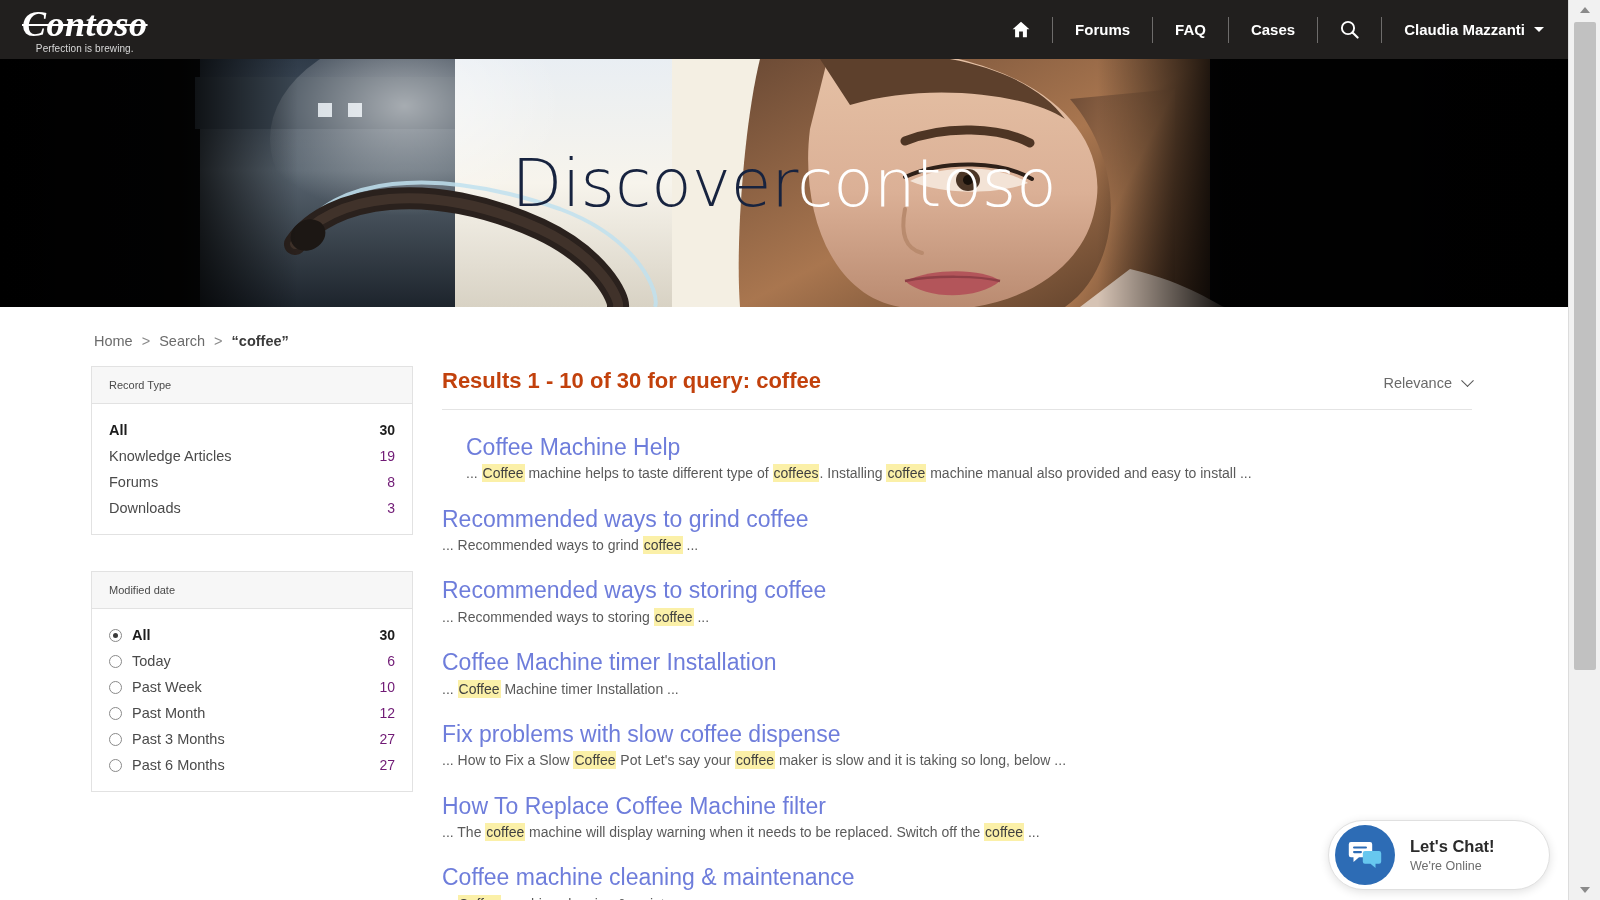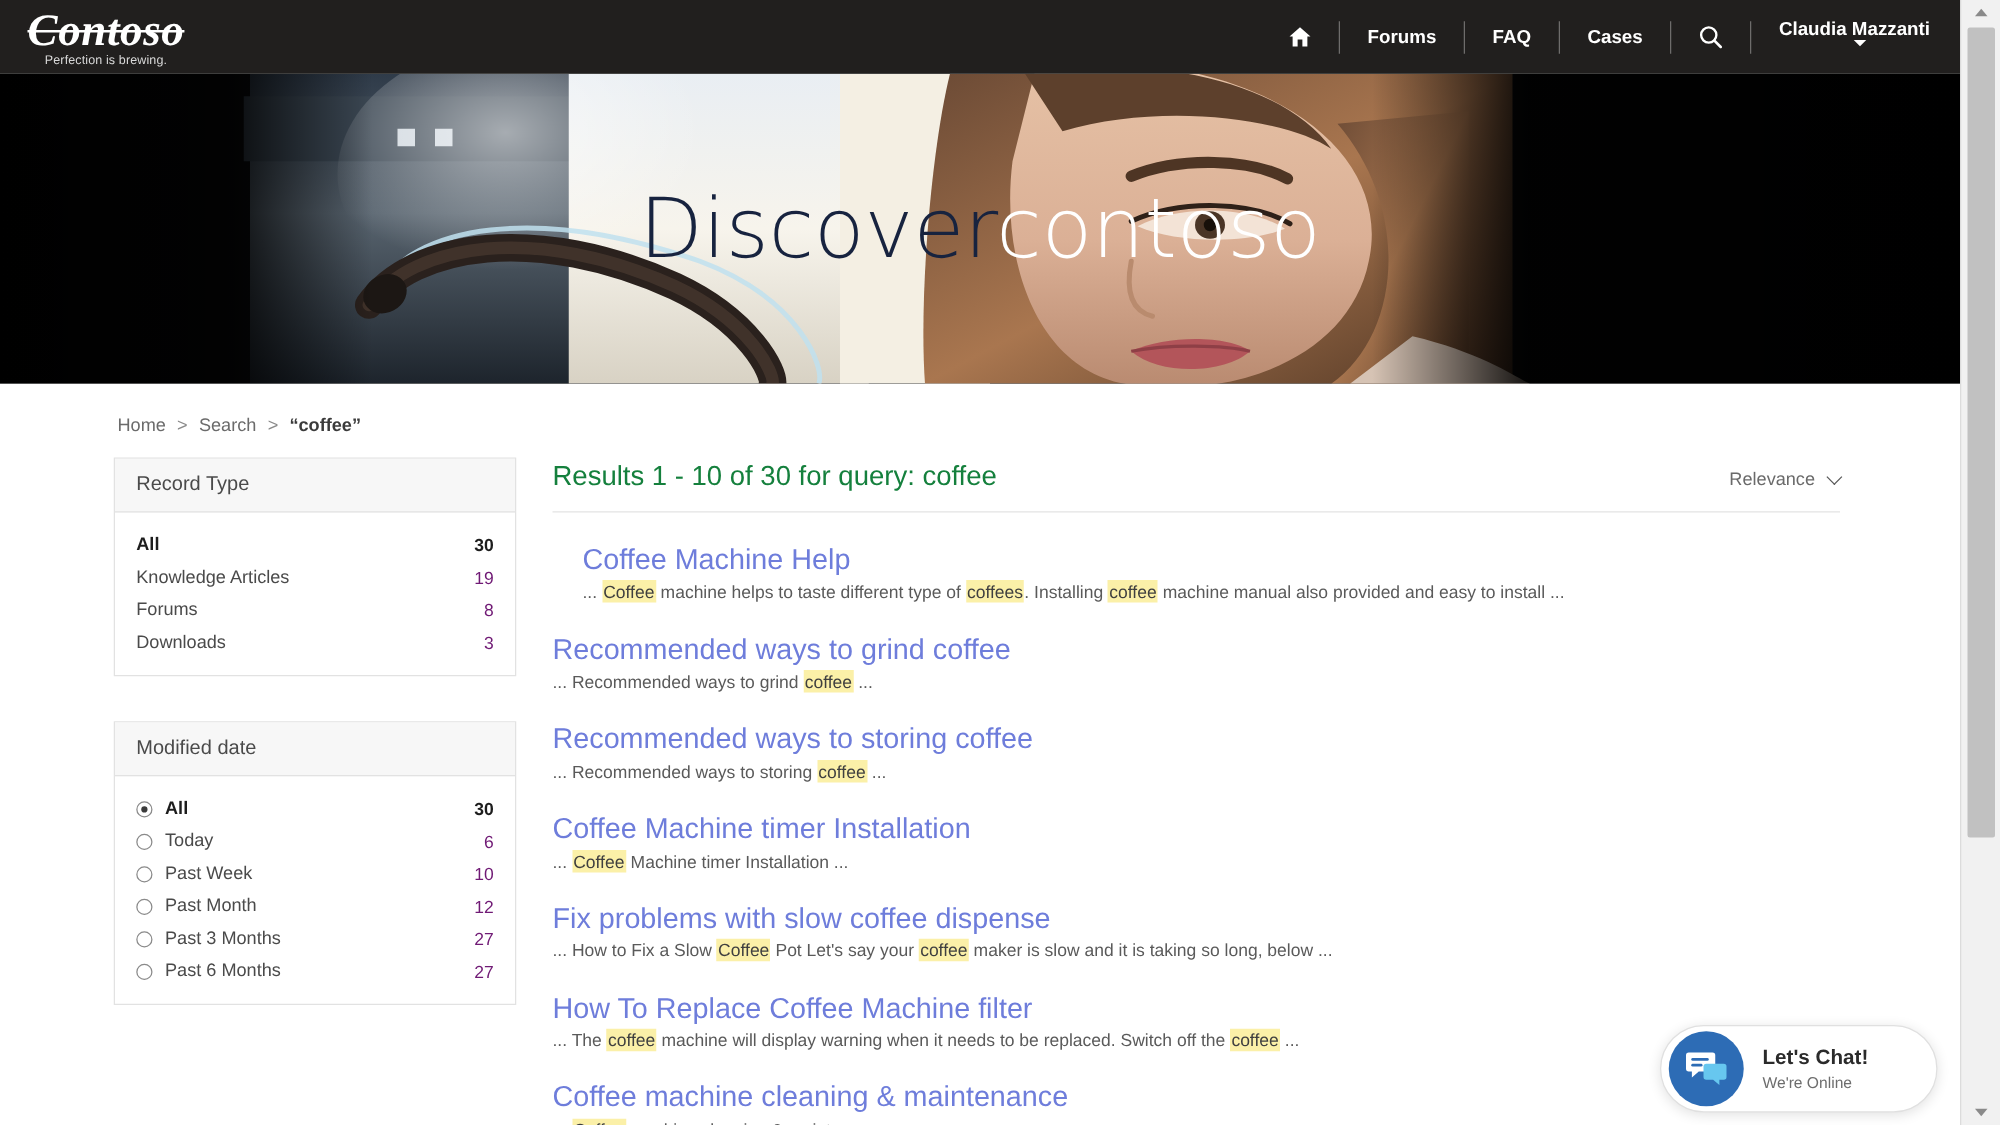--- a/index.html
+++ b/index.html
@@ -83,21 +83,21 @@
     height: 30px;
     cursor: pointer;
     white-space: nowrap;
   }
   .nav-sep {
     width: 1px;
     height: 26px;
     background: #6e6c6b;
   }
   .nav-icon svg { display: block; }
-  .nav-user { padding-right: 6px; padding-left: 22px; flex-direction: column; }
+  .nav-user { padding-right: 6px; padding-left: 22px; }
   .caret-down {
     display: inline-block;
     margin-left: 9px;
     width: 0; height: 0;
     border-left: 5px solid transparent;
     border-right: 5px solid transparent;
     border-top: 5px solid #ffffff;
   }
 
   
@@ -159,21 +159,21 @@
   }
   .facet-panel {
     border: 1px solid #e2e2e2;
     background: #ffffff;
     margin-bottom: 36px;
   }
   .facet-head {
     background: #f7f7f7;
     border-bottom: 1px solid #e2e2e2;
     padding: 12px 0 12px 17px;
-    font-size: 16px;
+    font-size: 11px;
     color: #4a4a4a;
   }
   .facet-body { padding: 13px 0 13px 0; }
   .facet-row {
     display: flex;
     align-items: center;
     padding: 5px 17px 5px 17px;
     font-size: 14.5px;
     color: #4a4a4a;
     cursor: pointer;
@@ -210,22 +210,22 @@
   #results-head {
     display: flex;
     align-items: baseline;
     justify-content: space-between;
     border-bottom: 1px solid #e4e4e4;
     padding-bottom: 15px;
     margin-top: 2px;
   }
   #results-count {
     font-size: 22px;
-    color: #15803d;
-    font-weight: normal;
+    color: #c2410c;
+    font-weight: bold;
   }
   #sort-control {
     display: flex;
     align-items: center;
     gap: 11px;
     font-size: 14.5px;
     color: #6a6a6a;
     cursor: pointer;
   }
   .chev {

